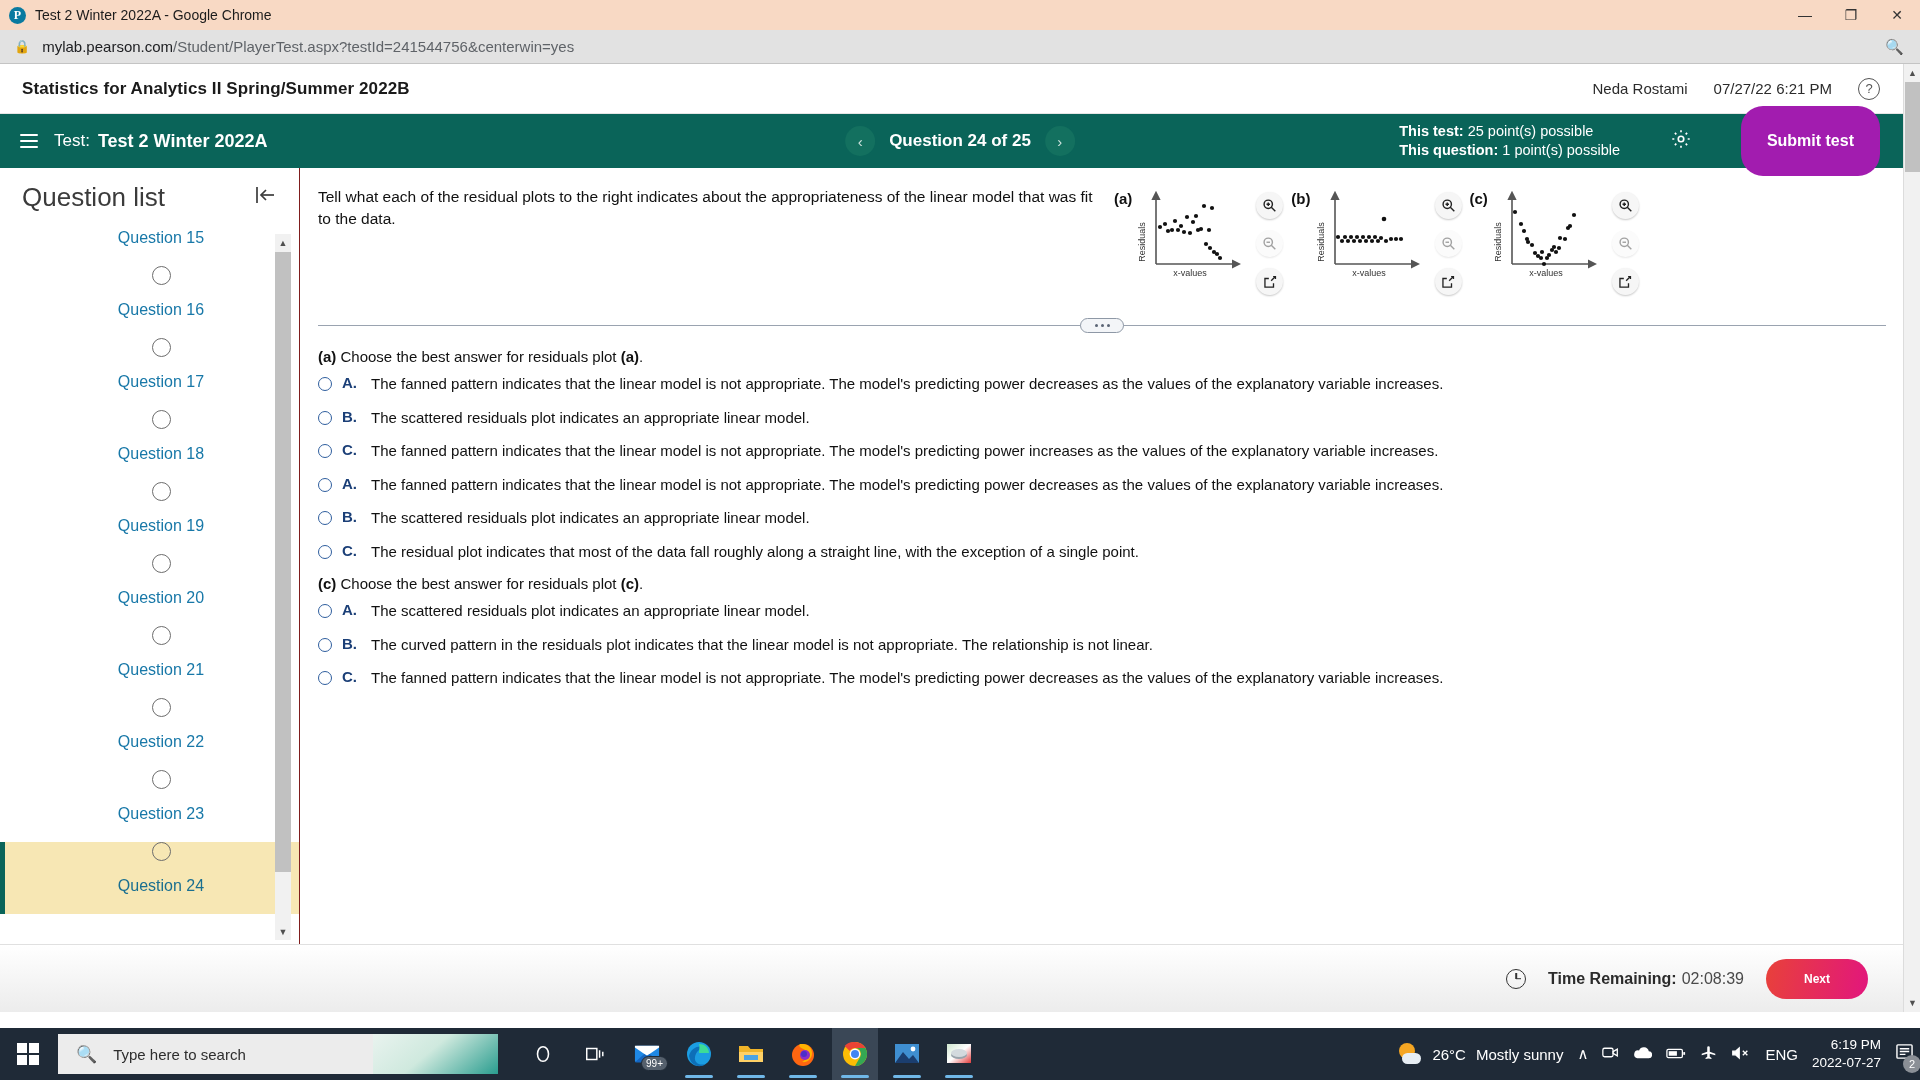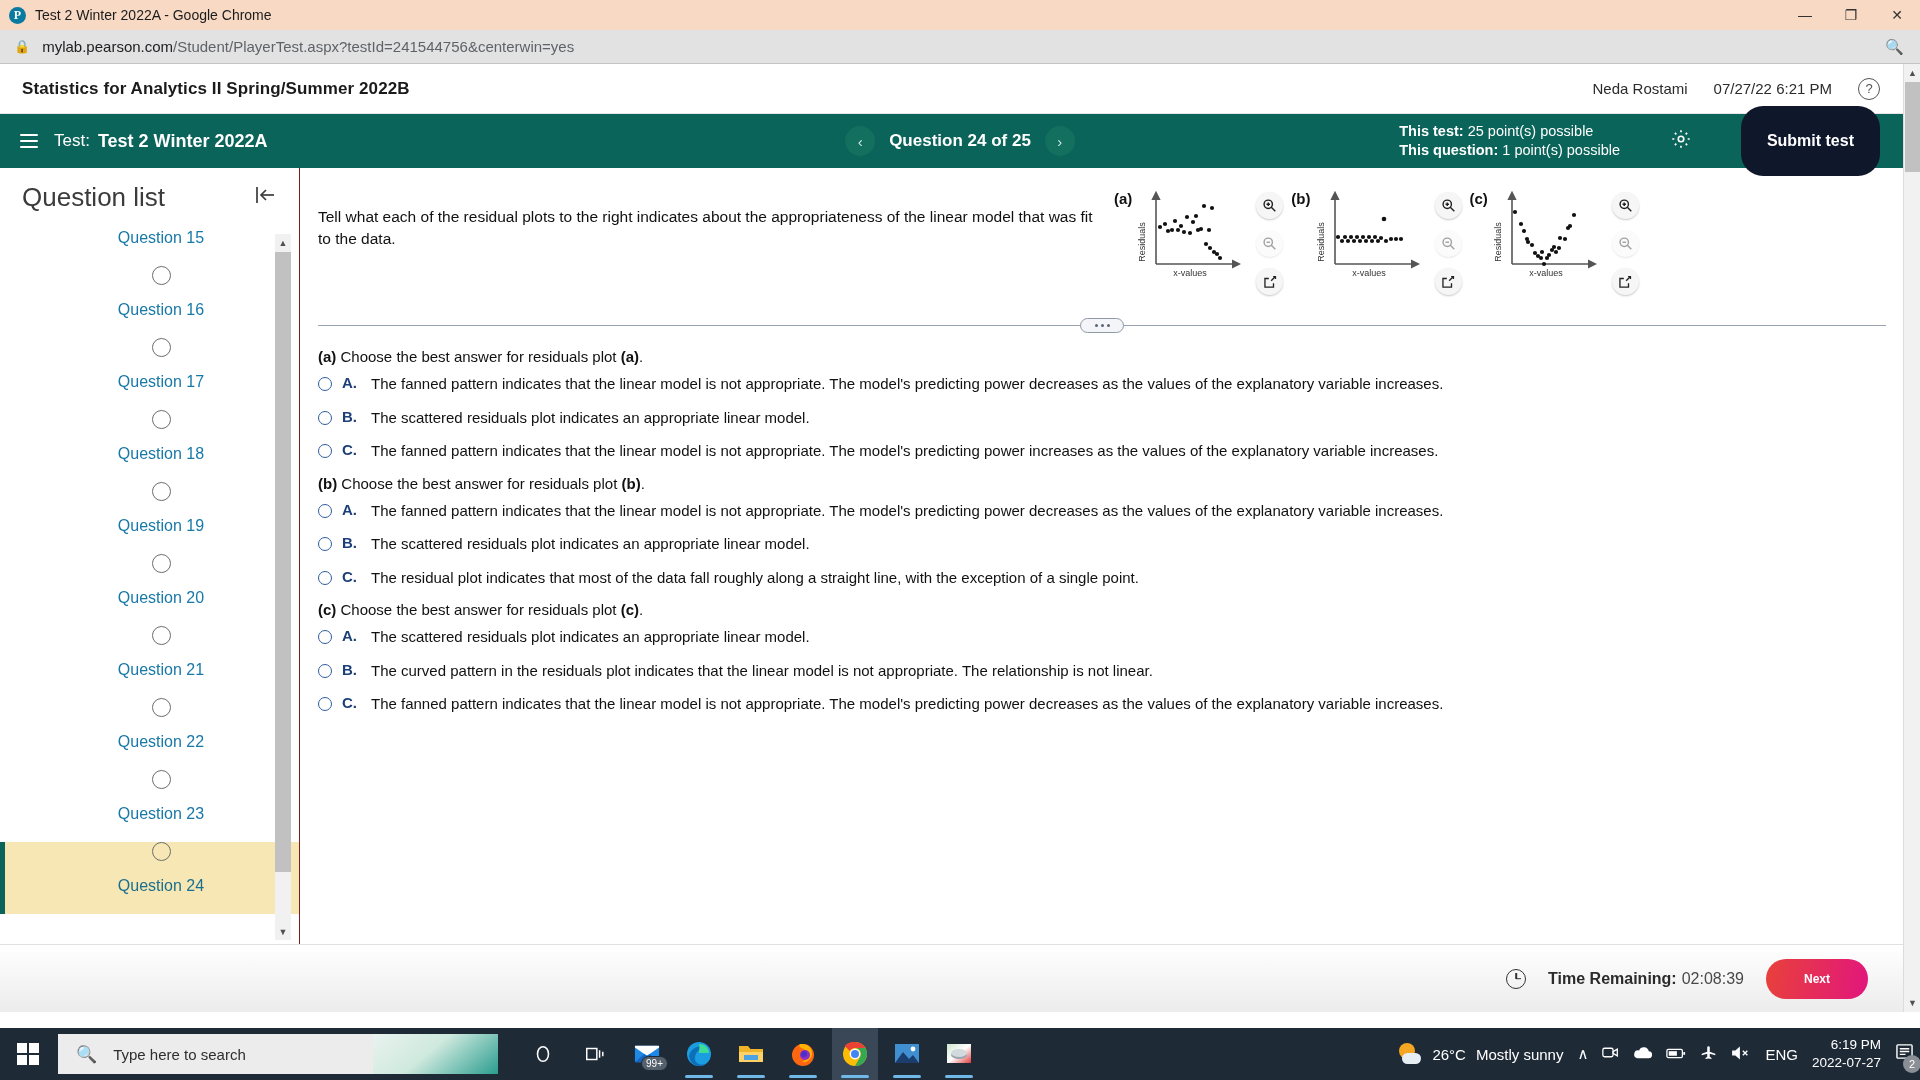--- a/index.html
+++ b/index.html
@@ -79,21 +79,21 @@
     background: #13705f; color: #cfe3de;
     display: flex; align-items: center; justify-content: center; font-size: 15px;
   }
   .qnav-text { font-size: 17px; font-weight: bold; }
 
   .points-block { position: absolute; right: 300px; font-size: 14.5px; line-height: 1.32; }
   .points-block b { font-weight: bold; }
 
   .gear-btn { position: absolute; right: 228px; font-size: 21px; }
   .submit-btn {
-    position: absolute; right: 40px; background: #0f172a; color: #fff;
+    position: absolute; right: 40px; background: #a21caf; color: #fff;
     border-radius: 22px; padding: 26px 26px; font-size: 16px; font-weight: bold;
     border: none; cursor: pointer;
   }
 
   
   .body-split { display: flex; height: 790px; }
 
   .qlist {
     width: 300px; border-right: 1px solid #7f1d1d;
     position: relative; background: #fff;
@@ -134,21 +134,20 @@
               color: #505050; font-size: 9px; background: #f1f1f1; }
   .sb-arrow.up { top: 0; }
   .sb-arrow.down { bottom: 0; }
 
   
   .content { flex: 1; position: relative; padding: 18px 0 0 0; overflow: hidden; }
   .stem-row { display: flex; padding: 0 34px 0 18px; }
   .stem-text {
     width: 790px; font-size: 15.5px; color: #111; line-height: 1.42;
     padding-left: 0;
-    margin-top: 20px;
   }
   .figs { display: flex; gap: 8px; margin-left: 6px; }
   .fig-group { display: flex; align-items: flex-start; }
   .fig-tag { font-size: 15px; font-weight: bold; color: #111; margin-right: 2px; margin-top: 4px; }
   .fig-plot { width: 110px; height: 92px; }
   .fig-tools { display: flex; flex-direction: column; gap: 11px; margin-left: 4px; margin-top: 6px; }
   .tool-btn {
     width: 27px; height: 27px; border-radius: 50%; background: #f6f6f6;
     display: flex; align-items: center; justify-content: center;
     box-shadow: 0 1px 2px rgba(0,0,0,.22); cursor: pointer;
@@ -579,21 +578,20 @@
             <span class="opt-text">The scattered residuals plot indicates an appropriate linear model.</span>
           </div>
           <div class="opt-row">
             <span class="opt-radio"></span>
             <span class="opt-letter">C.</span>
             <span class="opt-text">The fanned pattern indicates that the linear model is not appropriate. The model's predicting power increases as the values of the explanatory variable increases.</span>
           </div>
         </div>
 
         <div class="part">
-          <div class="part-prompt"><b>(b)</b><span> Choose the best answer for residuals plot </span><b>(b)</b><span>.</span></div>
           <div class="opt-row">
             <span class="opt-radio"></span>
             <span class="opt-letter">A.</span>
             <span class="opt-text">The fanned pattern indicates that the linear model is not appropriate. The model's predicting power decreases as the values of the explanatory variable increases.</span>
           </div>
           <div class="opt-row">
             <span class="opt-radio"></span>
             <span class="opt-letter">B.</span>
             <span class="opt-text">The scattered residuals plot indicates an appropriate linear model.</span>
           </div>

